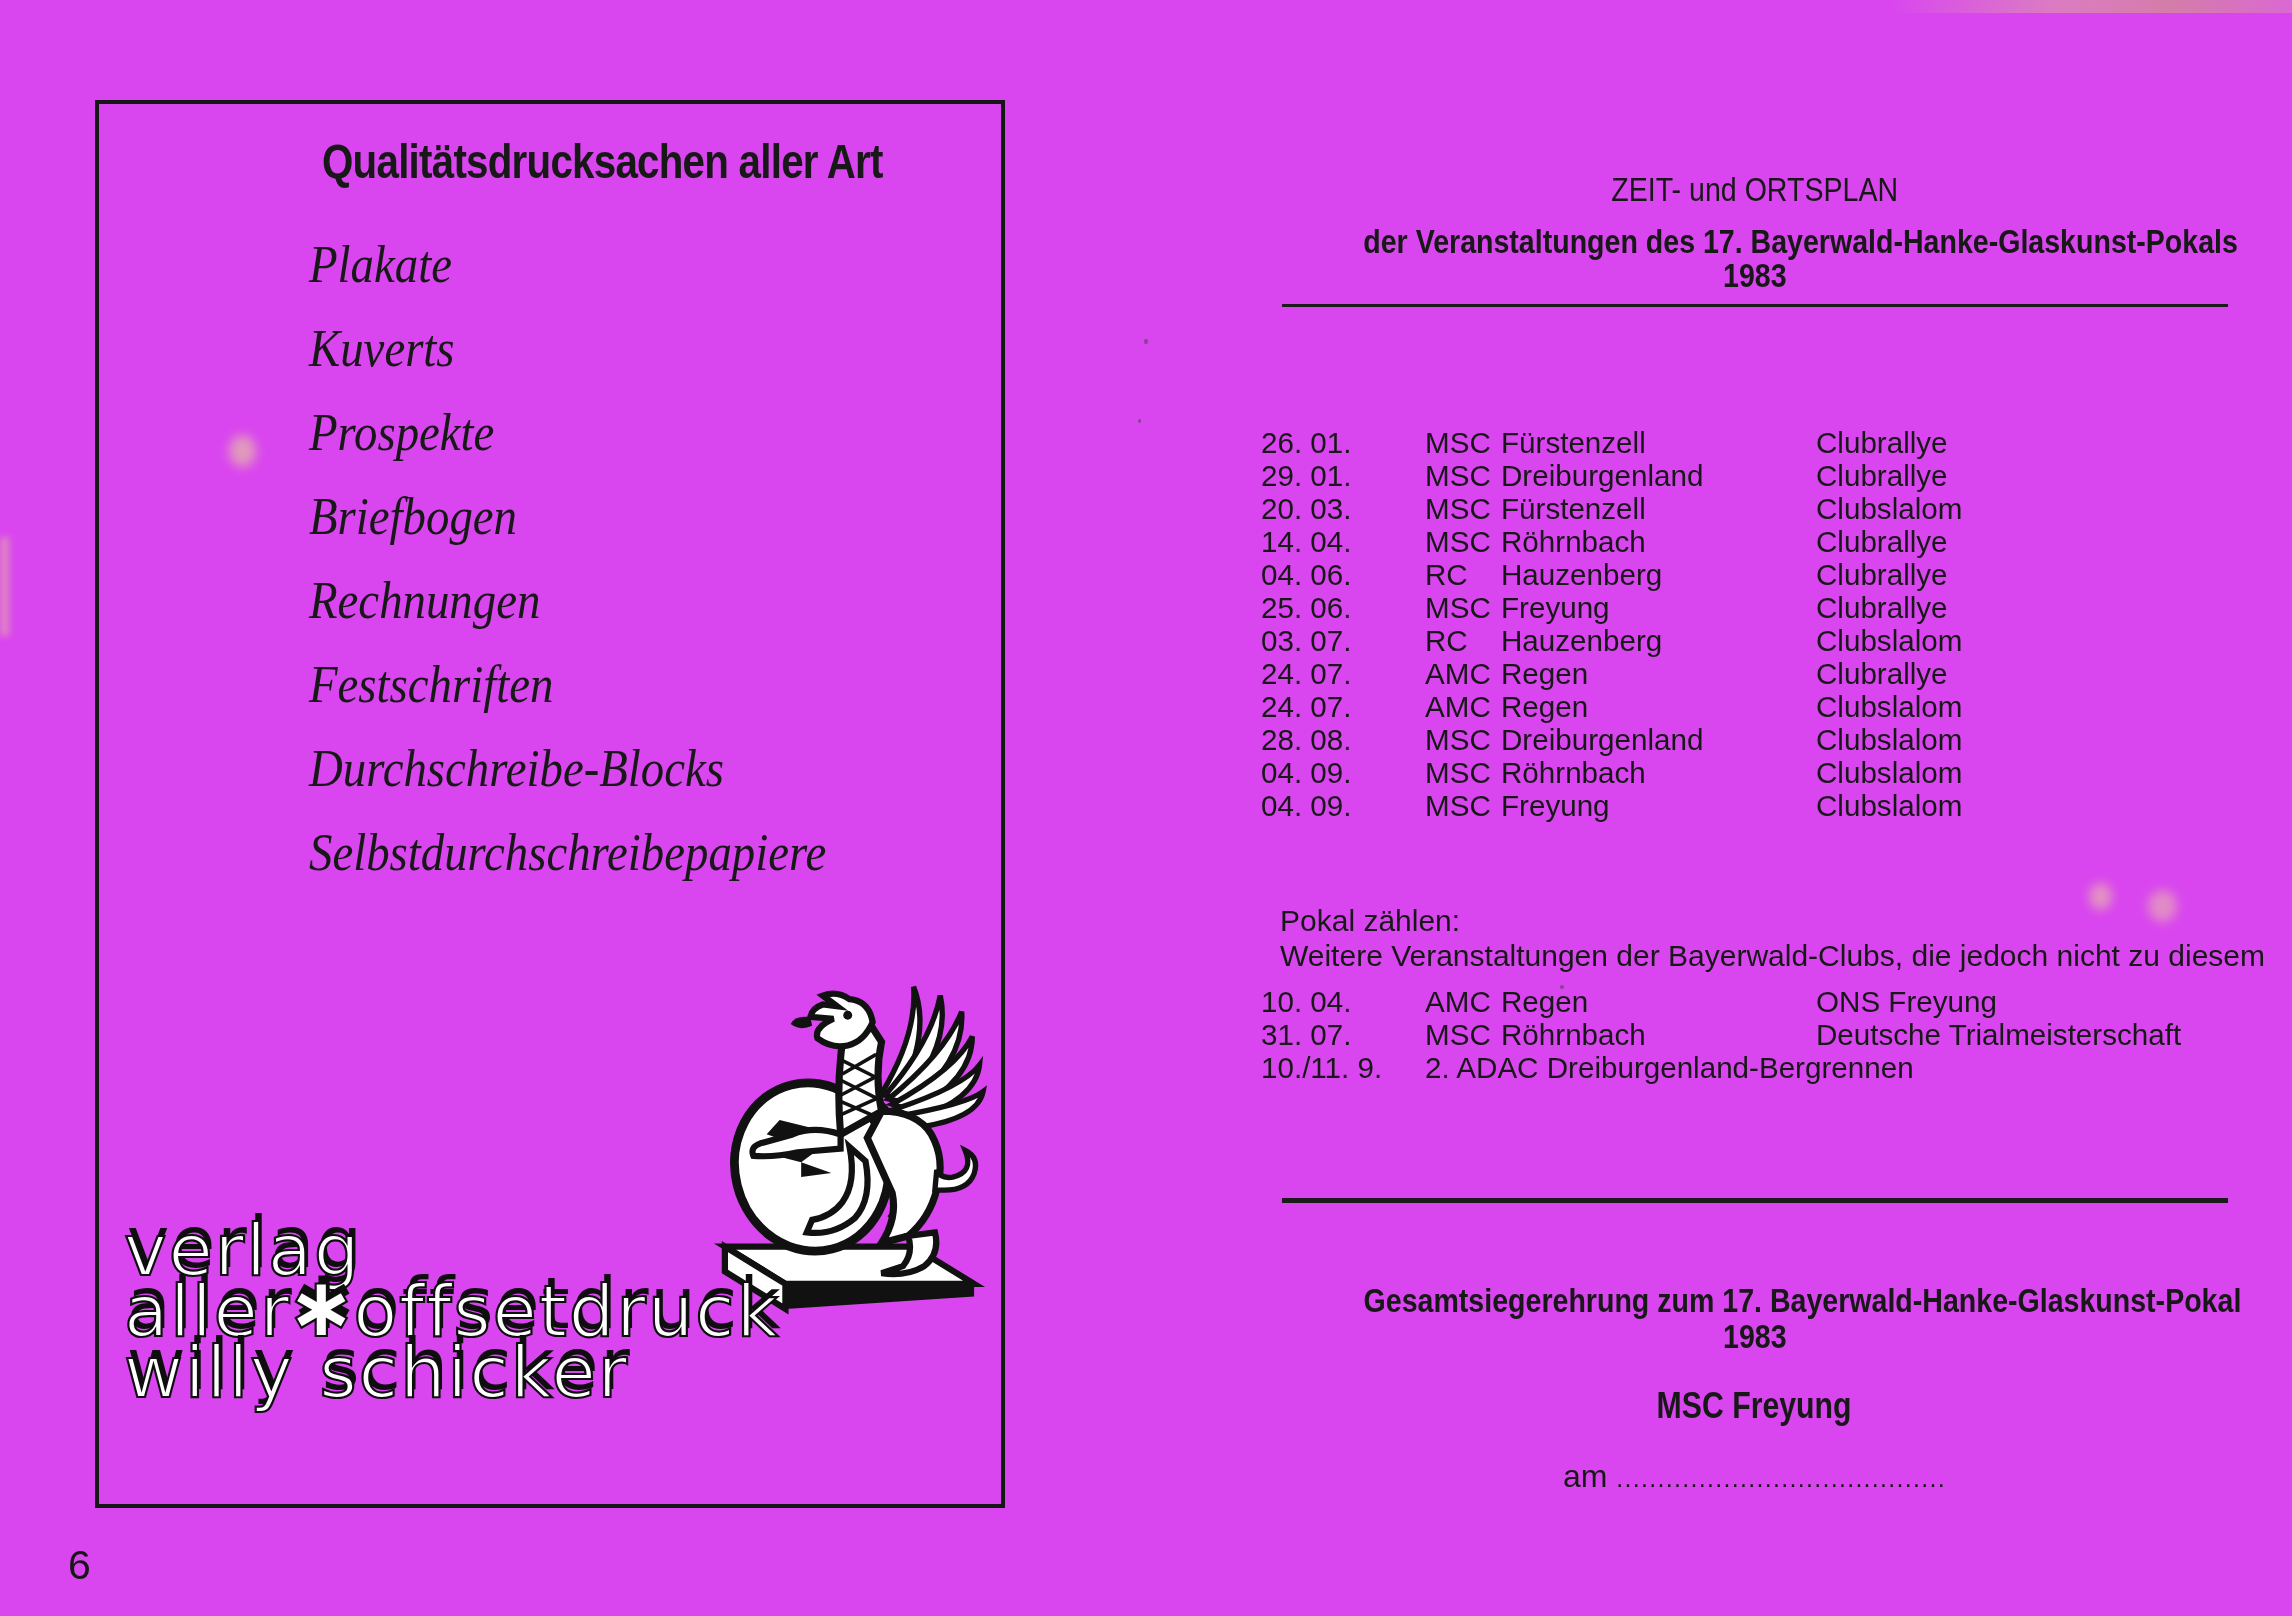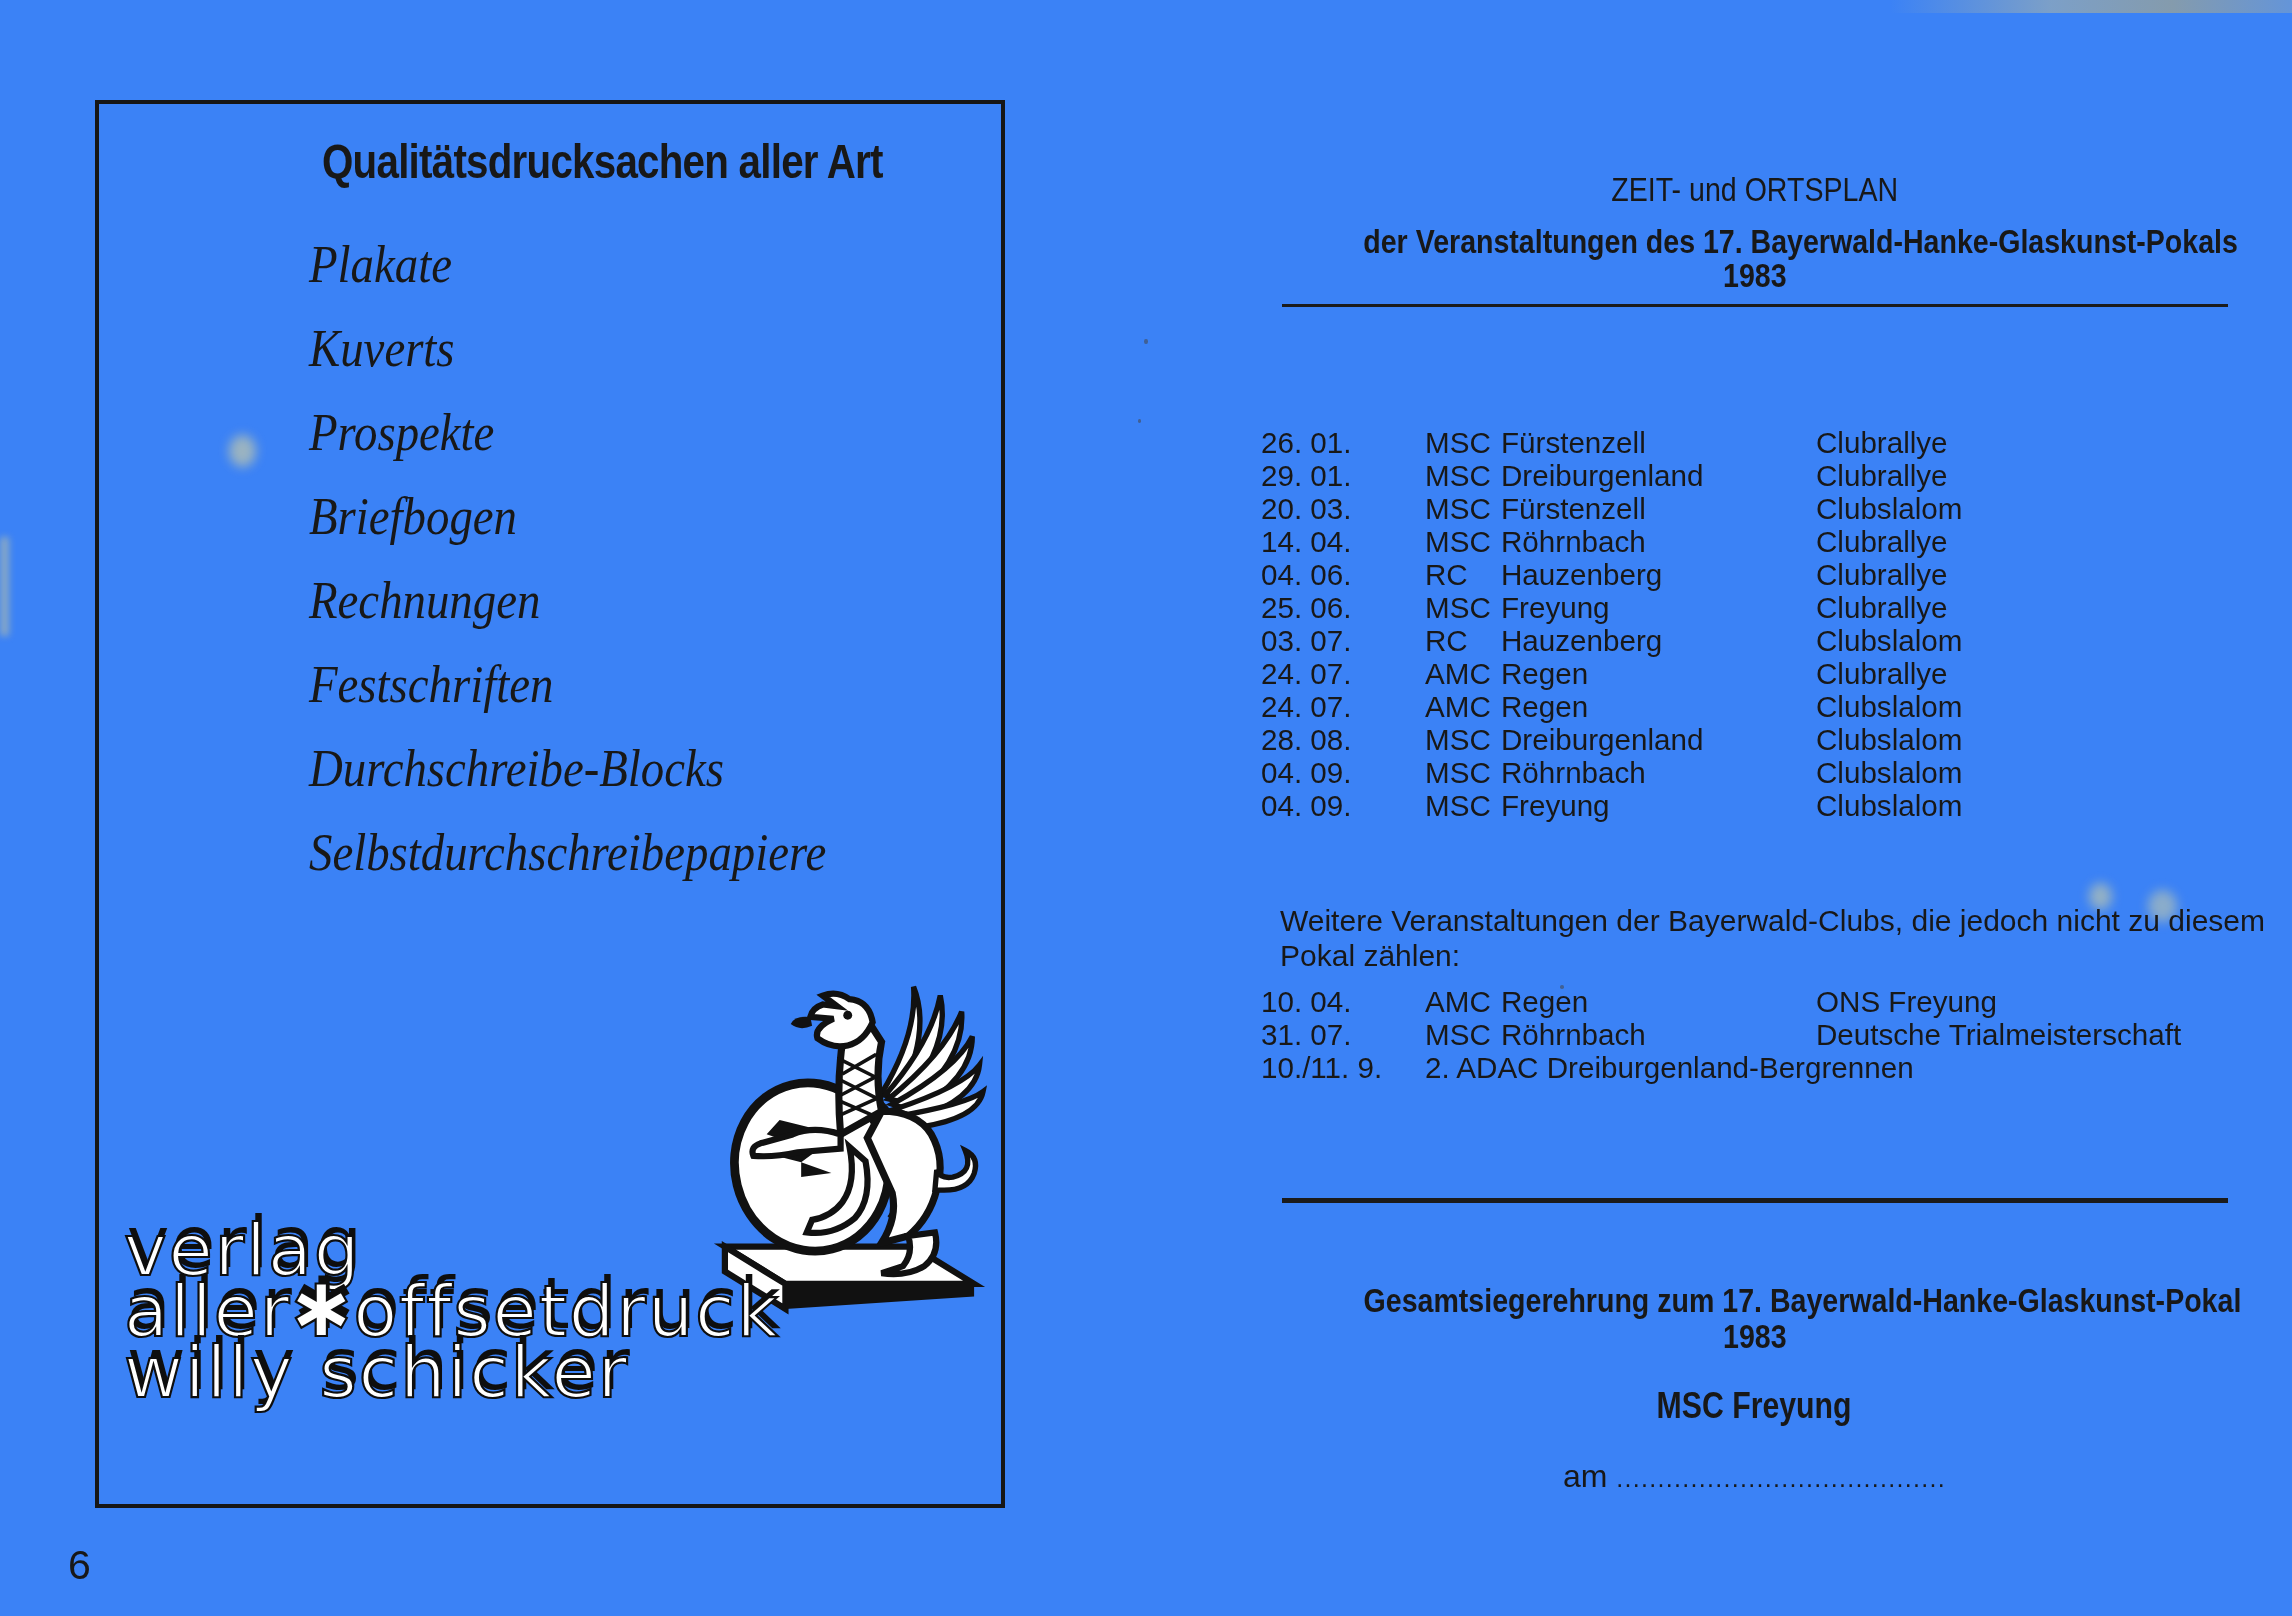--- a/index.html
+++ b/index.html
@@ -1,17 +1,17 @@
 <!DOCTYPE html>
 <html style="font-size:14.3px"><head>
 <meta charset="utf-8">
 <style>
   *{margin:0;padding:0;box-sizing:border-box}
   html,body{background:#e9e7e1}
-  .canvas{position:relative;width:2293px;height:1617px;background:#3b82f6;overflow:hidden;
+  .canvas{position:relative;width:2293px;height:1617px;background:#d946ef;overflow:hidden;
           font-family:"Liberation Sans",sans-serif;color:#181818}
 
   
   .spot{position:absolute;border-radius:50%;filter:blur(5.4px)}
   .spot-1{left:229px;top:435px;width:27px;height:32px;background:rgba(233,220,150,.55)}
   .spot-2{left:2089px;top:883px;width:23px;height:27px;background:rgba(236,224,150,.5)}
   .spot-3{left:2148px;top:890px;width:29px;height:32px;background:rgba(236,224,150,.45)}
   .edge-smear{position:absolute;left:0;top:537px;width:9px;height:99px;background:rgba(230,214,140,.45);filter:blur(3.6px)}
   .top-streak{position:absolute;left:1890px;top:0;width:403px;height:12.5px;
      background:linear-gradient(90deg,rgba(222,204,130,0),rgba(222,204,130,.4) 40%,rgba(205,180,100,.5) 70%,rgba(222,204,130,.25))}
@@ -224,22 +224,22 @@
         <div class="evrow">
         <span class="c-date">04. 09.</span>
         <span class="c-prefix">MSC</span>
         <span class="c-name">Freyung</span>
         <span class="c-type">Clubslalom</span>
       </div>
       </div>
 
     <div class="note">
 
-    <div>Weitere Veranstaltungen der Bayerwald-Clubs, die jedoch nicht zu diesem</div>
-        <div>Pokal zählen:</div>
+    <div>Pokal zählen:</div>
+        <div>Weitere Veranstaltungen der Bayerwald-Clubs, die jedoch nicht zu diesem</div>
       </div>
 
     <div class="evtable extra">
 
     <div class="evrow">
         <span class="c-date">10. 04.</span>
         <span class="c-prefix">AMC</span>
         <span class="c-name">Regen</span>
         <span class="c-type">ONS Freyung</span>
       </div>

